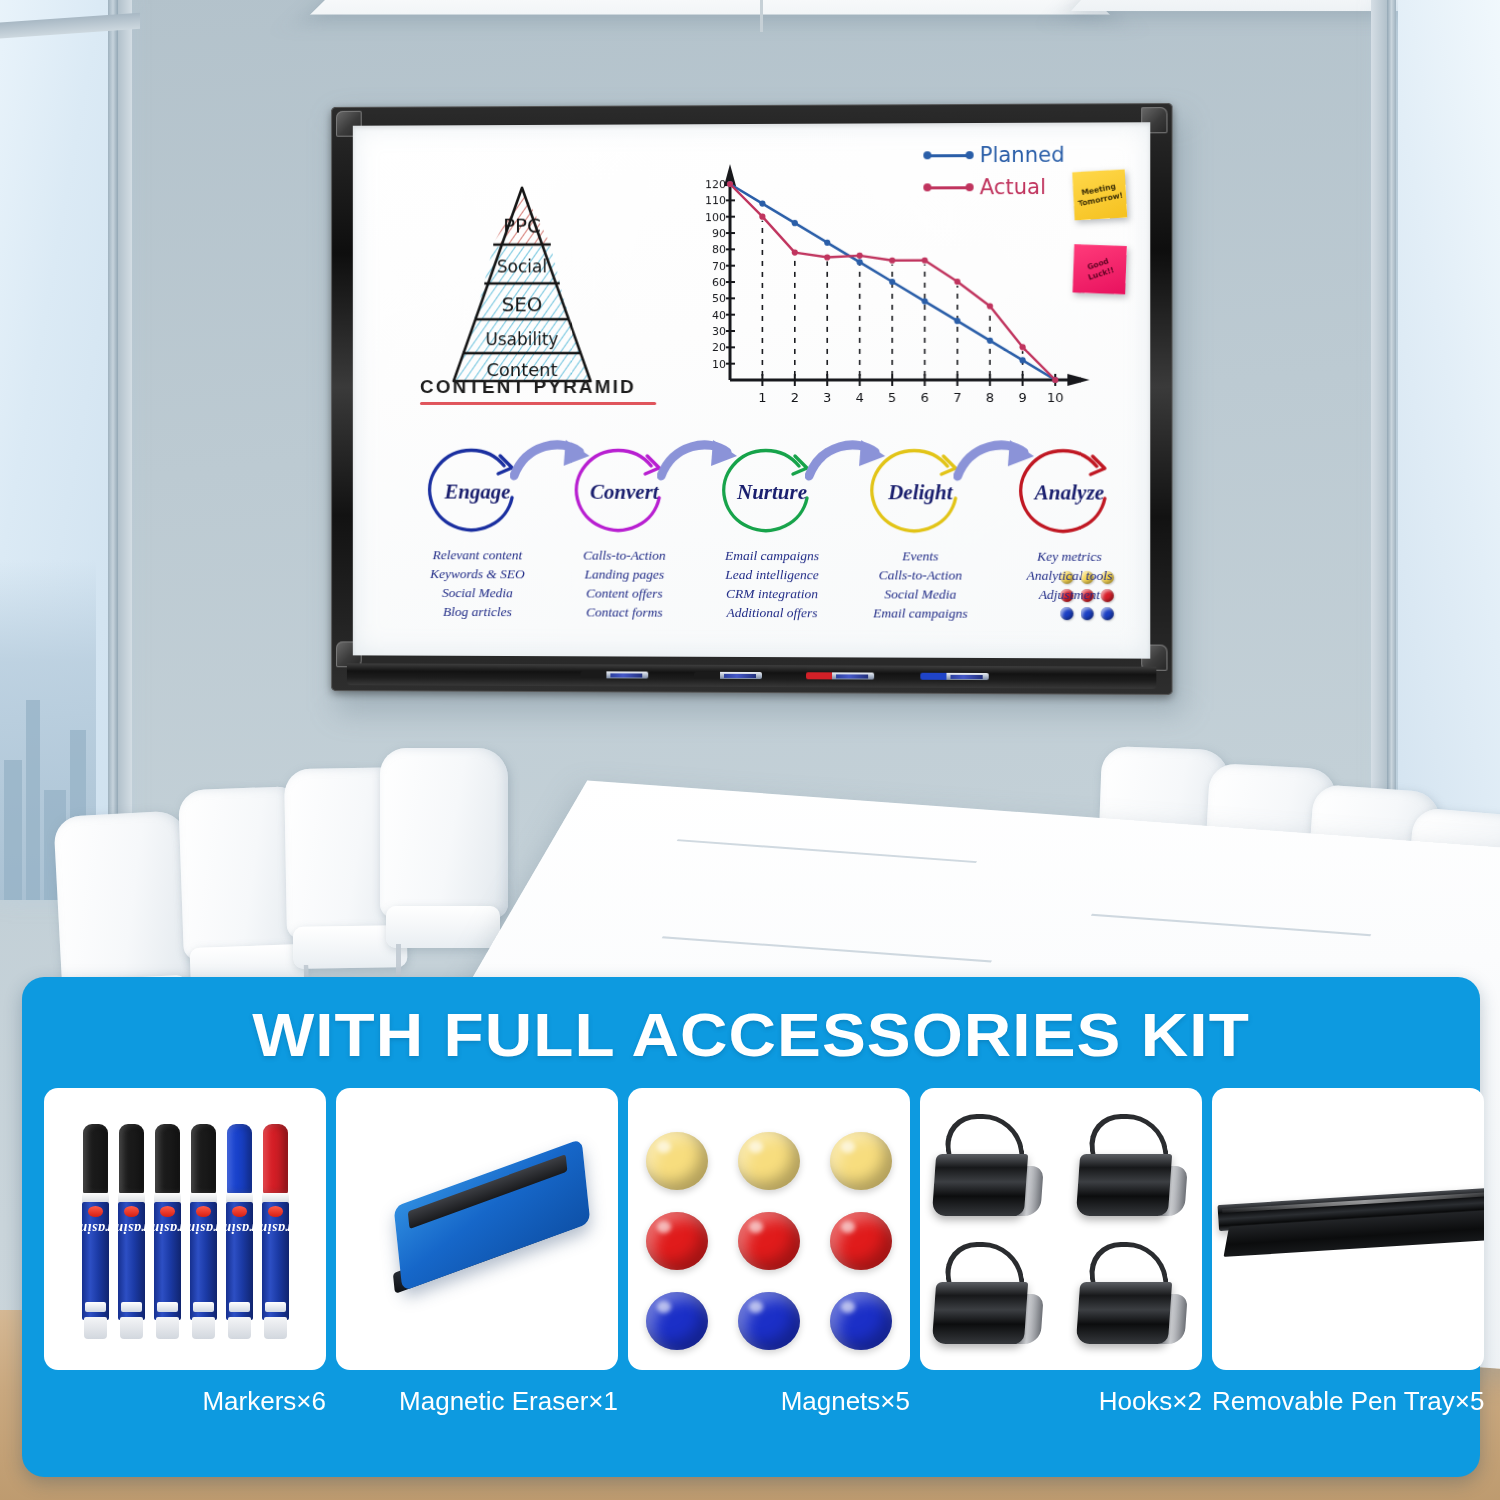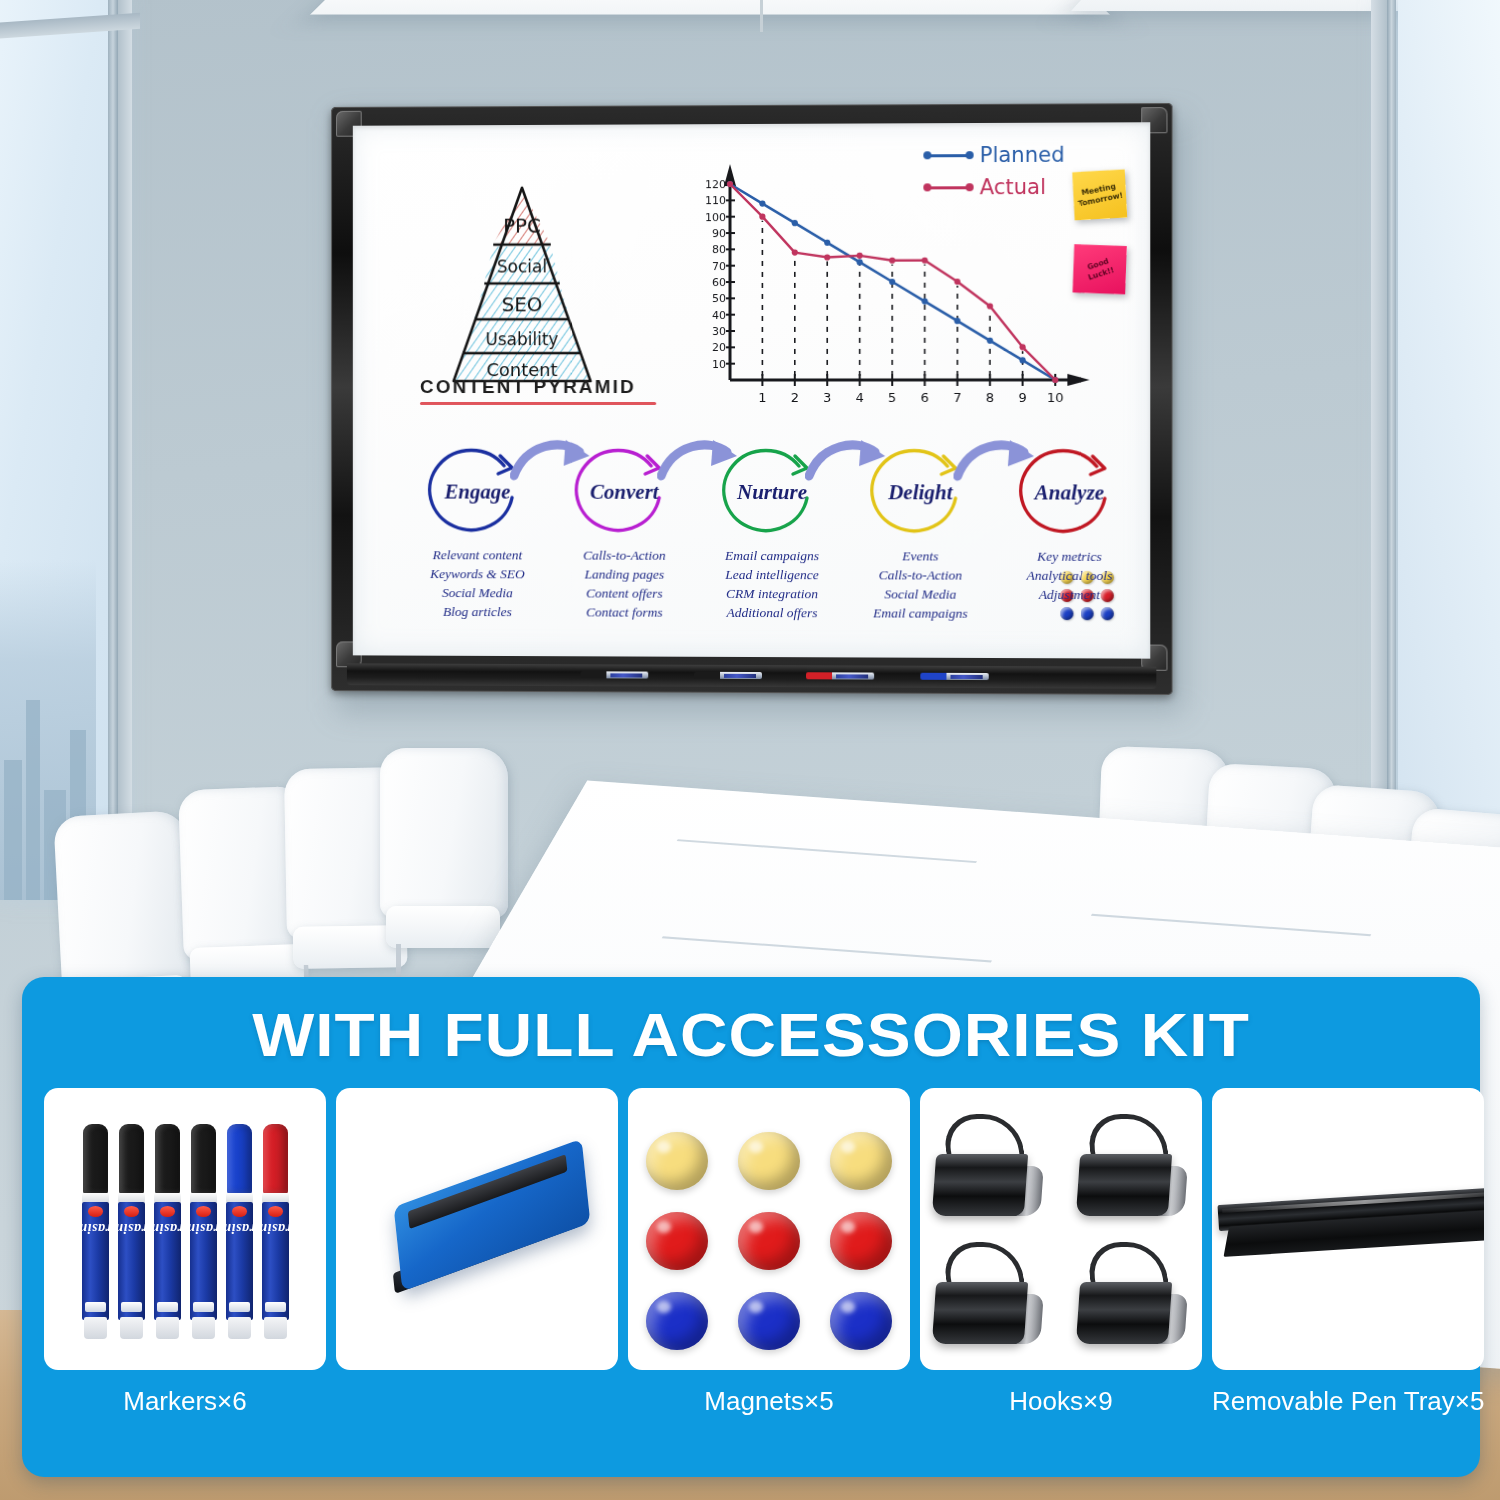--- a/index.html
+++ b/index.html
@@ -195,21 +195,21 @@
     font-weight:700; font-size:62px; letter-spacing:1px; padding-top:22px;
     transform: scaleX(1.06); transform-origin:center;
     text-shadow: 0 2px 4px rgba(0,70,110,.25);
   }
   .kit-cards { display:flex; gap:10px; padding:18px 22px 0 22px; }
   .kit-card { position:relative; }
   .card-box {
     background:#ffffff; border-radius:14px; height:282px; position:relative; overflow:hidden;
   }
   .card-label {
-    text-align:center; color:#ffffff; font-family:"Liberation Sans", sans-serif;
+    text-align:right; color:#ffffff; font-family:"Liberation Sans", sans-serif;
     font-size:26px; padding-top:16px; white-space:nowrap;
   }
 
   
   .markers { display:flex; justify-content:center; align-items:flex-end; gap:9px; padding-top:36px; }
   .marker { width:27px; height:215px; position:relative; }
   .marker .mcap {
     position:absolute; top:0; left:1px; width:25px; height:70px; border-radius:9px 9px 3px 3px;
     box-shadow: inset -5px 0 8px rgba(0,0,0,.3), inset 4px 0 6px rgba(255,255,255,.2);
   }
@@ -739,20 +739,21 @@
 
     <div class="kit-card" style="flex:0 0 282px">
       <div class="card-box">
         <div class="eraser-wrap">
           <div class="eraser-felt"></div>
           <div class="eraser">
             <div class="eraser-top"></div>
           </div>
         </div>
       </div>
+      <div class="card-label">Magnetic Eraser×1</div>
     </div>
 
     <div class="kit-card" style="flex:0 0 282px">
       <div class="card-box">
         <div class="mag-grid" id="mag-grid">
             <div class="mag" style="background: rgb(247, 221, 126);"></div>
             <div class="mag" style="background: rgb(247, 221, 126);"></div>
             <div class="mag" style="background: rgb(247, 221, 126);"></div>
             <div class="mag" style="background: rgb(224, 27, 27);"></div>
             <div class="mag" style="background: rgb(224, 27, 27);"></div>
@@ -783,21 +784,21 @@
               <div class="hook-lip"></div>
               <div class="hook-body"></div>
             </div>
             <div class="hook">
               <div class="hook-wire"></div>
               <div class="hook-lip"></div>
               <div class="hook-body"></div>
             </div>
           </div>
       </div>
-      <div class="card-label">Hooks×9</div>
+      <div class="card-label">Hooks×2</div>
     </div>
 
     <div class="kit-card" style="flex:1 1 auto">
       <div class="card-box">
         <div class="tray-art">
           <div class="tray-rail"></div>
           <div class="tray-sheen"></div>
           <div class="tray-front"></div>
         </div>
       </div>

